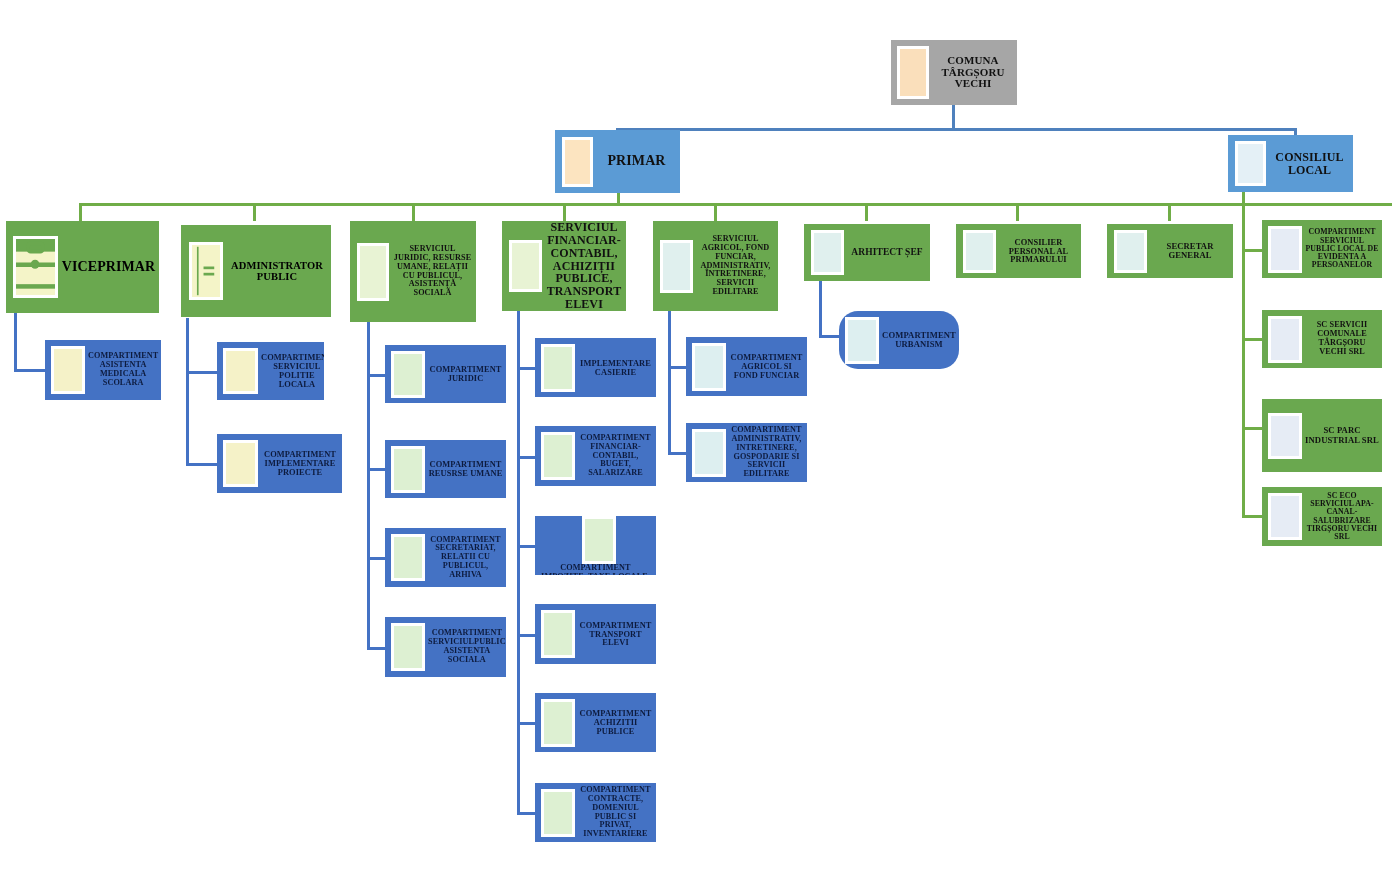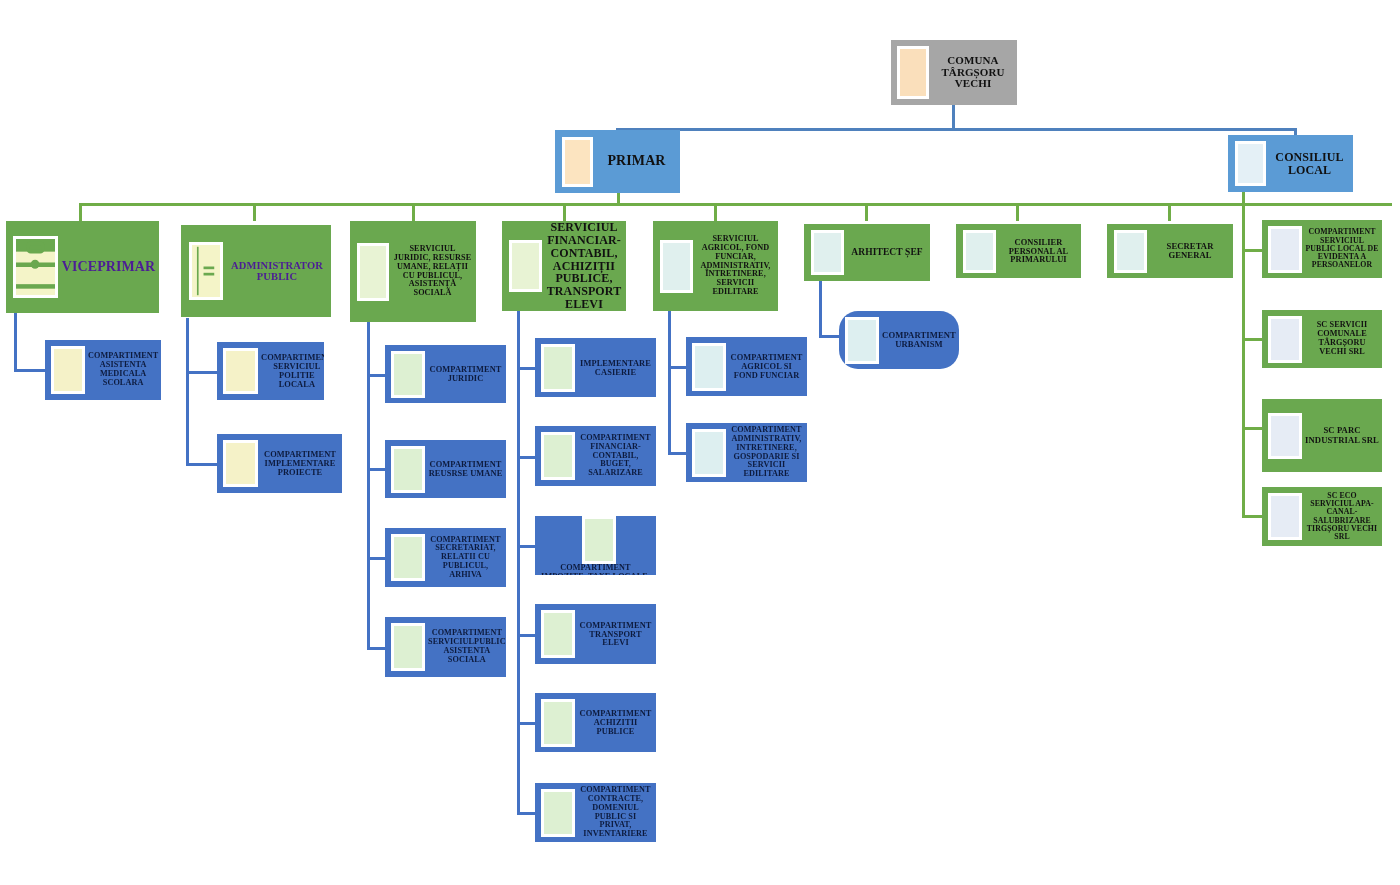--- a/index.html
+++ b/index.html
@@ -57,21 +57,21 @@
   .n-blue-lt       { background: #5b9bd5; }
   .n-blue-lt .thumb{ background: #fce4c0; }
   .n-blue-lt .label{ color: #111111; }
 
   .n-blue-lt2       { background: #5b9bd5; }
   .n-blue-lt2 .thumb{ background: #e4f0f6; }
   .n-blue-lt2 .label{ color: #111111; }
 
   .n-green-y       { background: #6aa84f; }
   .n-green-y .thumb{ background: #f4f4c8; }
-  .n-green-y .label{ color: #4c1d95; }
+  .n-green-y .label{ color: #000000; }
 
   .n-green-g       { background: #6aa84f; }
   .n-green-g .thumb{ background: #e8f3d4; }
   .n-green-g .label{ color: #111111; }
 
   .n-green-b       { background: #6aa84f; }
   .n-green-b .thumb{ background: #e0f0ee; }
   .n-green-b .label{ color: #111111; }
 
   .n-green-bl       { background: #6aa84f; }

